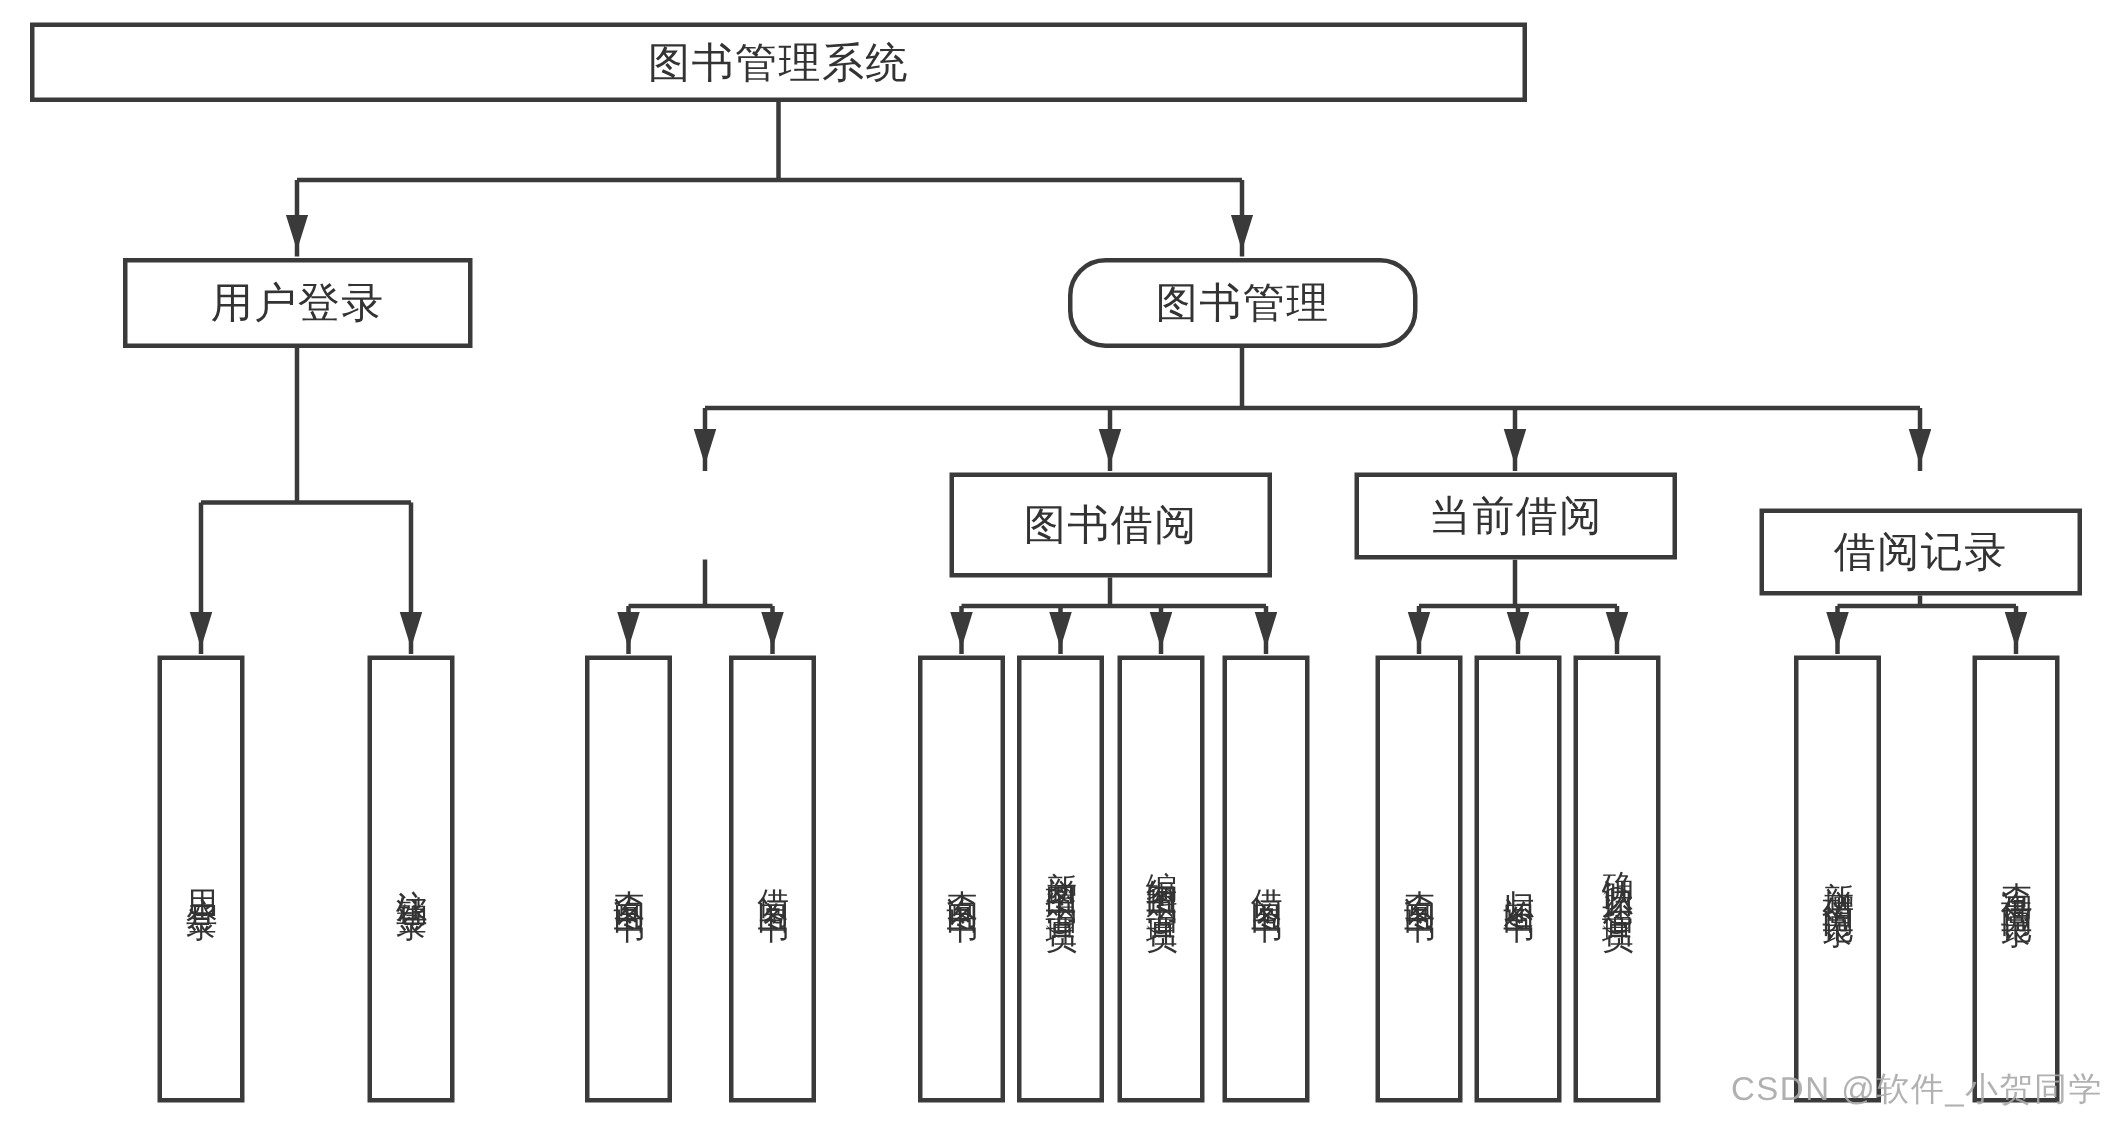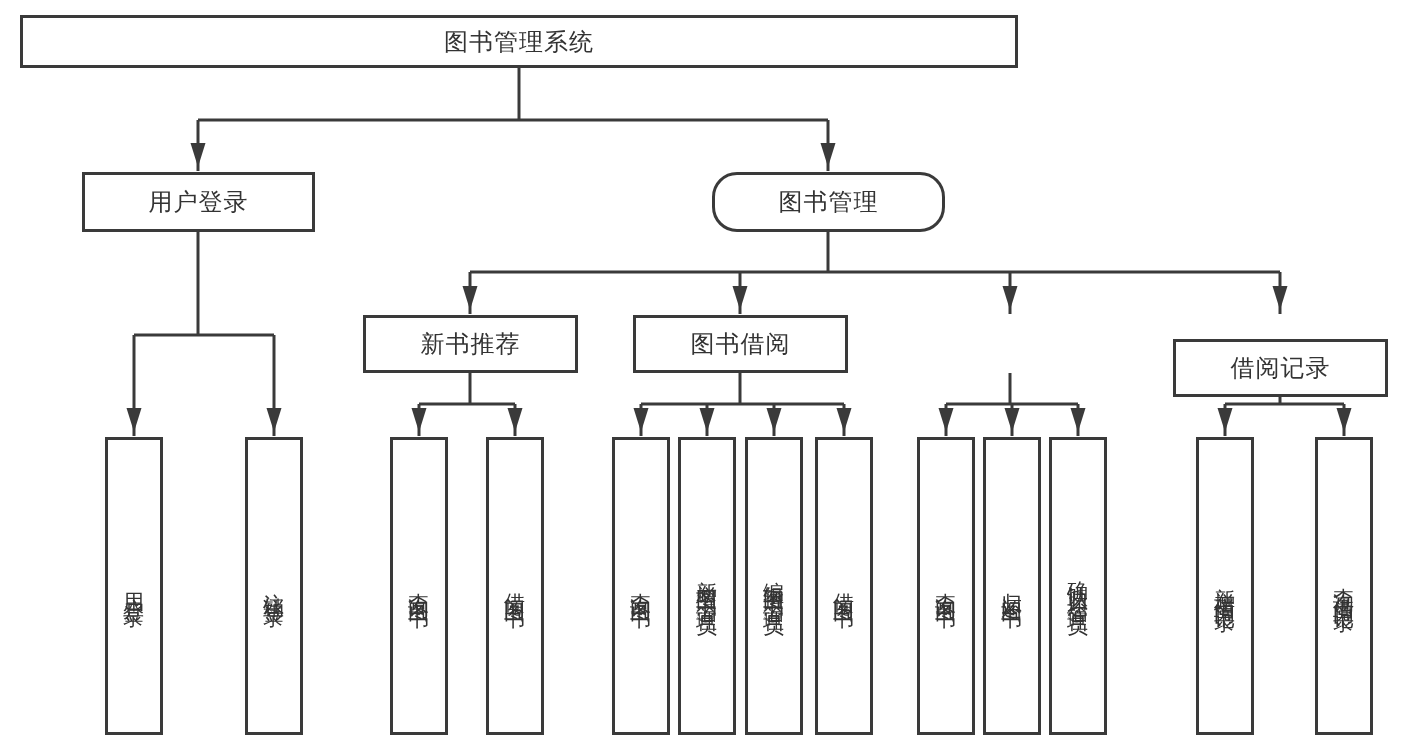--- a/index.html
+++ b/index.html
@@ -22,21 +22,21 @@
     position: absolute;
     box-sizing: border-box;
     border: 3px solid #3a3a3a;
     background: #ffffff;
     display: flex;
     align-items: center;
     justify-content: center;
     z-index: 2;
   }
   .hnode {
-    font-size: 24px;
+    font-size: 28px;
     letter-spacing: 1px;
     text-align: center;
     white-space: nowrap;
     font-family: Liberation Serif, serif;
   }
   .vnode {
     font-size: 21px;
     writing-mode: vertical-rl;
     text-orientation: mixed;
     letter-spacing: 5px;
@@ -108,36 +108,37 @@
       <path d="M1225,404 V436" marker-end="url(#arrow)"></path>
       <path d="M1344,404 V436" marker-end="url(#arrow)"></path>
     </g>
   </svg>
 
   <div class="node hnode" style="left:20px; top:15px; width:998px; height:53px;">图书管理系统</div>
 
   <div class="node hnode" style="left:82px; top:172px; width:233px; height:60px;">用户登录</div>
   <div class="node hnode" style="left:712px; top:172px; width:233px; height:60px;border-radius:25px;">图书管理</div>
 
-  <div class="node hnode" style="left:363px; top:315px; width:215px; height:58px;">新书推荐</div>
-  <div class="node hnode" style="left:633px; top:315px; width:215px; height:58px;">图书借阅</div>
+  <div class="node hnode" style="left:633px; top:315px; width:215px; height:70px;">图书借阅</div>
+  <div class="node hnode" style="left:903px; top:315px; width:215px; height:58px;">当前借阅</div>
   <div class="node hnode" style="left:1173px; top:315px; width:215px; height:58px;margin-top:24px;">借阅记录</div>
 
   <div class="node vnode" style="left:105px; top:437px; width:58px; height:298px;">用户登录</div>
   <div class="node vnode" style="left:245px; top:437px; width:58px; height:298px;">注销登录</div>
 
   <div class="node vnode" style="left:390px; top:437px; width:58px; height:298px;">查询图书</div>
   <div class="node vnode" style="left:486px; top:437px; width:58px; height:298px;">借阅图书</div>
 
   <div class="node vnode" style="left:612px; top:437px; width:58px; height:298px;">查询图书</div>
   <div class="node vnode" style="left:678px; top:437px; width:58px; height:298px;">新增图书（管理员）</div>
   <div class="node vnode" style="left:745px; top:437px; width:58px; height:298px;">编辑图书（管理员）</div>
   <div class="node vnode" style="left:815px; top:437px; width:58px; height:298px;">借阅图书</div>
 
   <div class="node vnode" style="left:917px; top:437px; width:58px; height:298px;">查询图书</div>
   <div class="node vnode" style="left:983px; top:437px; width:58px; height:298px;">归还图书</div>
   <div class="node vnode" style="left:1049px; top:437px; width:58px; height:298px;">确认归还（管理员）</div>
 
   <div class="node vnode" style="left:1196px; top:437px; width:58px; height:298px;">新增借阅记录</div>
   <div class="node vnode" style="left:1315px; top:437px; width:58px; height:298px;">查询借阅记录</div>
 
+  <div class="watermark">CSDN @软件_小贺同学</div>
 
 </div>
 
 </body></html>

